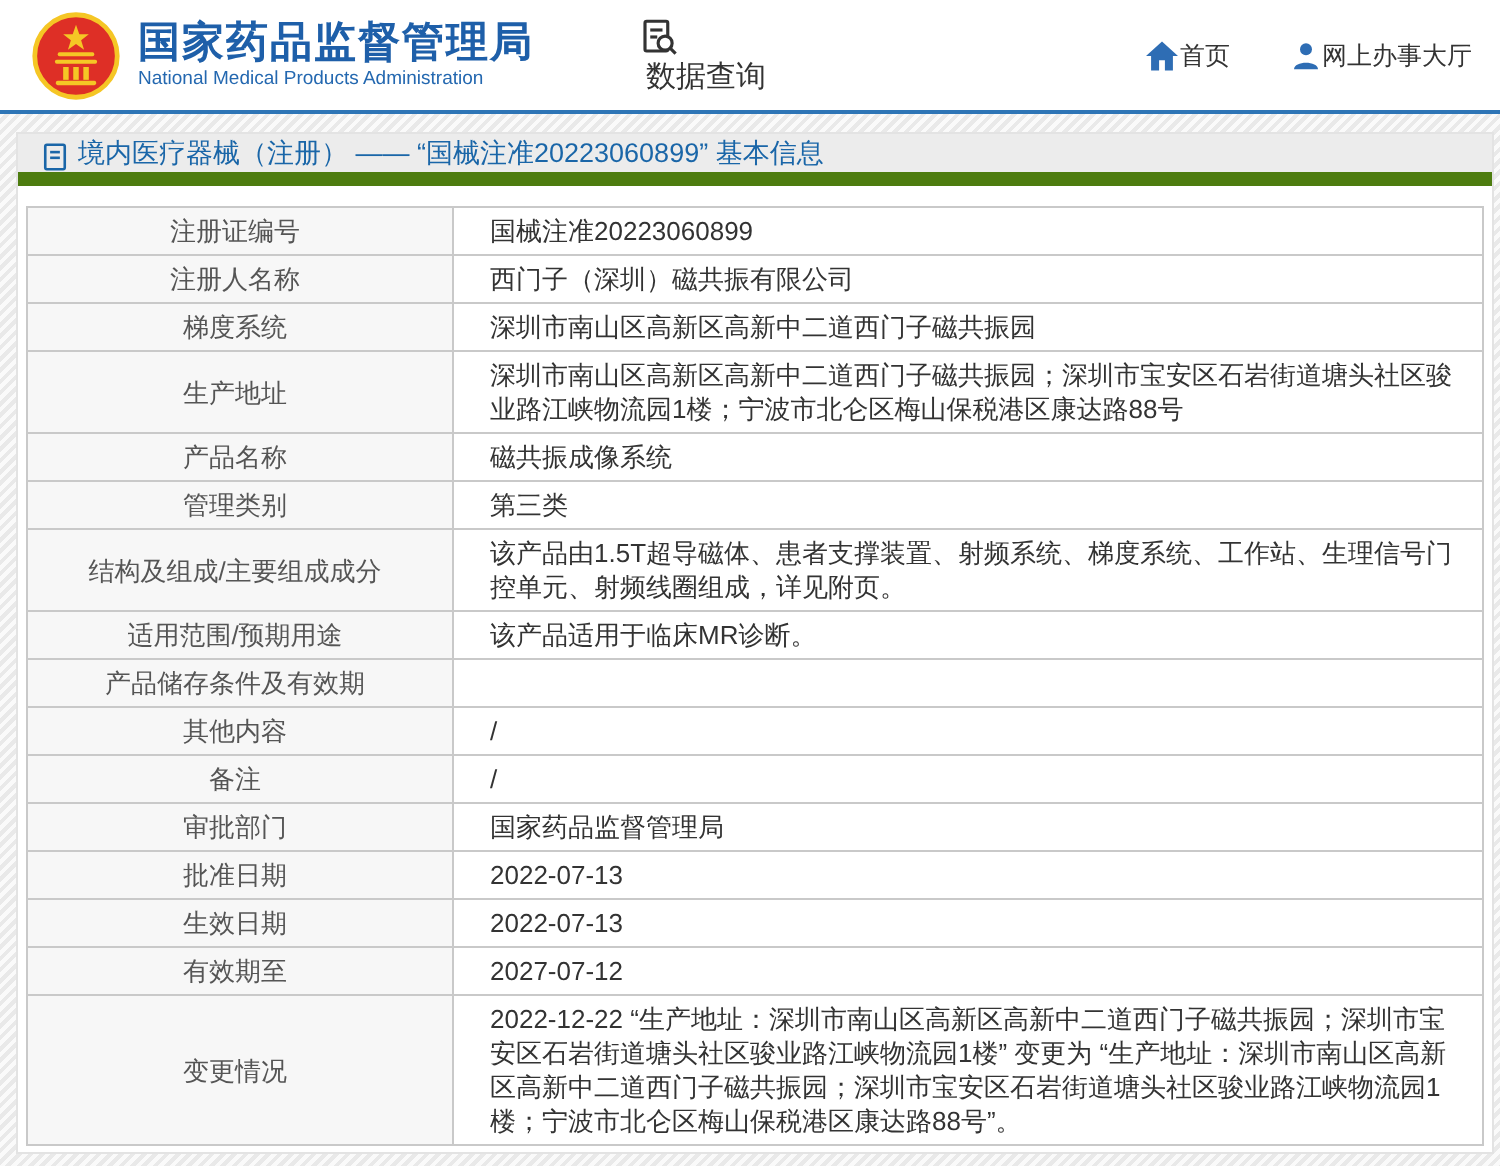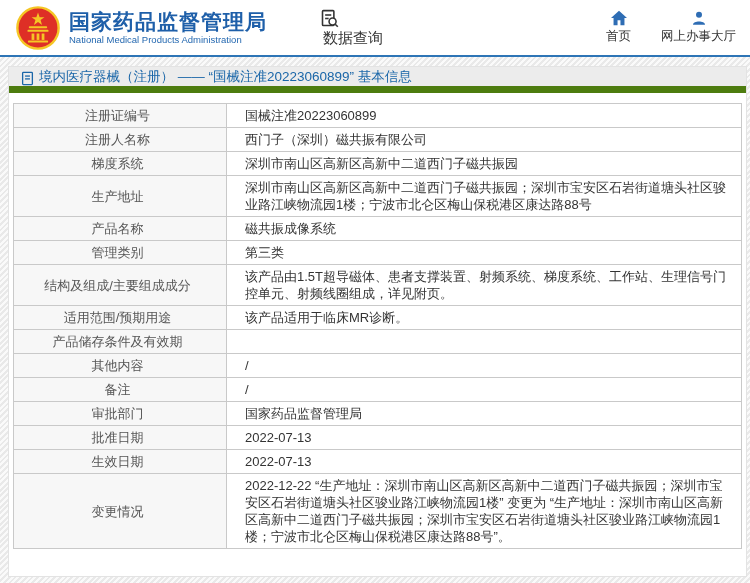--- a/index.html
+++ b/index.html
@@ -16,21 +16,21 @@
     display:flex; align-items:center; padding:0 14px 0 16px;
   }
   .logo-wrap { display:flex; align-items:center; }
   .emblem { width:44px; height:44px; flex:0 0 auto; }
   .org-names { margin-left:9px; }
   .org-zh { font-size:21px; font-weight:bold; color:#1e5fa9; letter-spacing:1px; line-height:24px; }
   .org-en { font-size:9.5px; color:#2468b0; line-height:12px; }
   .data-query { display:flex; align-items:flex-start; margin-left:52px; cursor:pointer;flex-direction:column; }
   .data-query .dq-label { font-size:15px; color:#333; margin-left:4px; }
   .header-nav { margin-left:auto; display:flex; gap:30px; }
-  .nav-item { display:flex; flex-direction:column; align-items:center; cursor:pointer; }
+  .nav-item { display:flex; align-items:center; cursor:pointer; }
   .nav-item .nav-label { font-size:12.5px; color:#333; margin-top:2px; white-space:nowrap; }
 
   
   .content {
     position:absolute; left:8px; right:3px; top:66px; bottom:6px;
     background:#ffffff; border:1px solid #e3e3e3;
   }
   .crumb-bar {
     height:26px; background:#ececec; display:flex; align-items:flex-end;
     padding-left:12px; border-bottom:7px solid #4d7c0f;
@@ -176,19 +176,23 @@
           </tr>
           <tr>
             <td class="label-cell">批准日期</td>
             <td class="value-cell">2022-07-13</td>
           </tr>
           <tr>
             <td class="label-cell">生效日期</td>
             <td class="value-cell">2022-07-13</td>
           </tr>
           <tr>
+            <td class="label-cell">有效期至</td>
+            <td class="value-cell">2027-07-12</td>
+          </tr>
+          <tr>
             <td class="label-cell">变更情况</td>
             <td class="value-cell">2022-12-22 “生产地址：深圳市南山区高新区高新中二道西门子磁共振园；深圳市宝安区石岩街道塘头社区骏业路江峡物流园1楼” 变更为 “生产地址：深圳市南山区高新区高新中二道西门子磁共振园；深圳市宝安区石岩街道塘头社区骏业路江峡物流园1楼；宁波市北仑区梅山保税港区康达路88号”。</td>
           </tr>
         </tbody>
     </table>
   </div>
 </div>
 
 </body></html>

